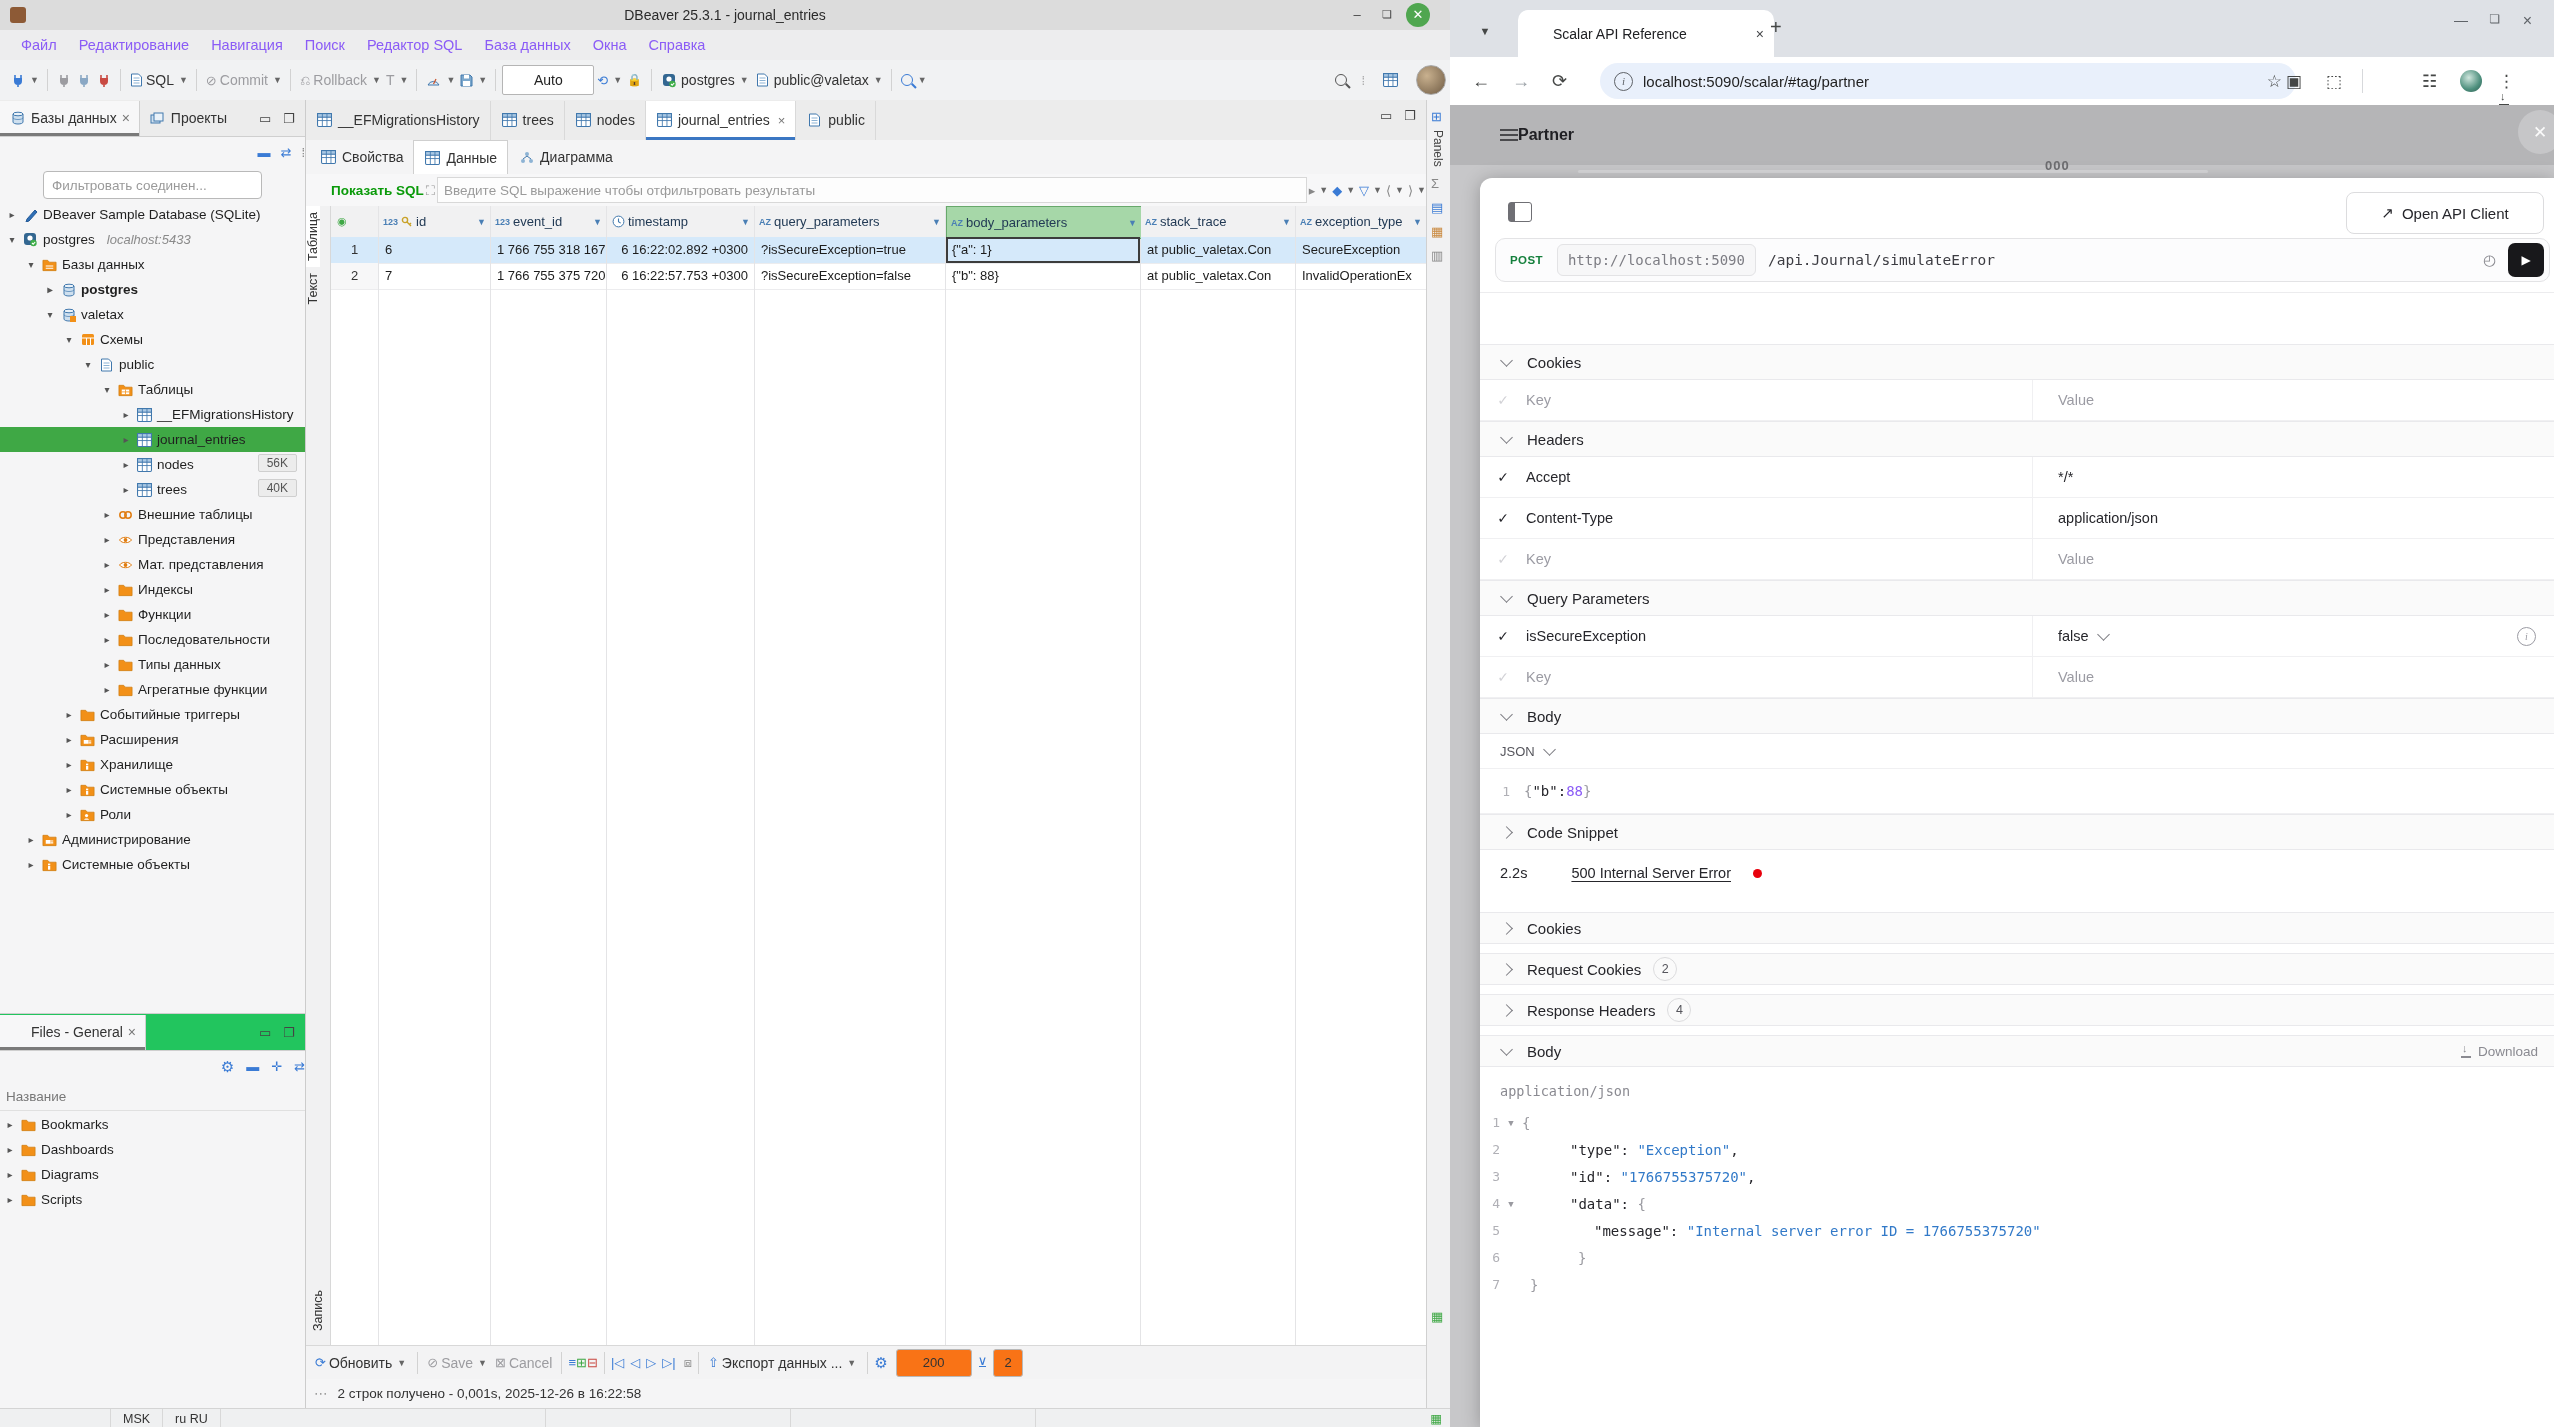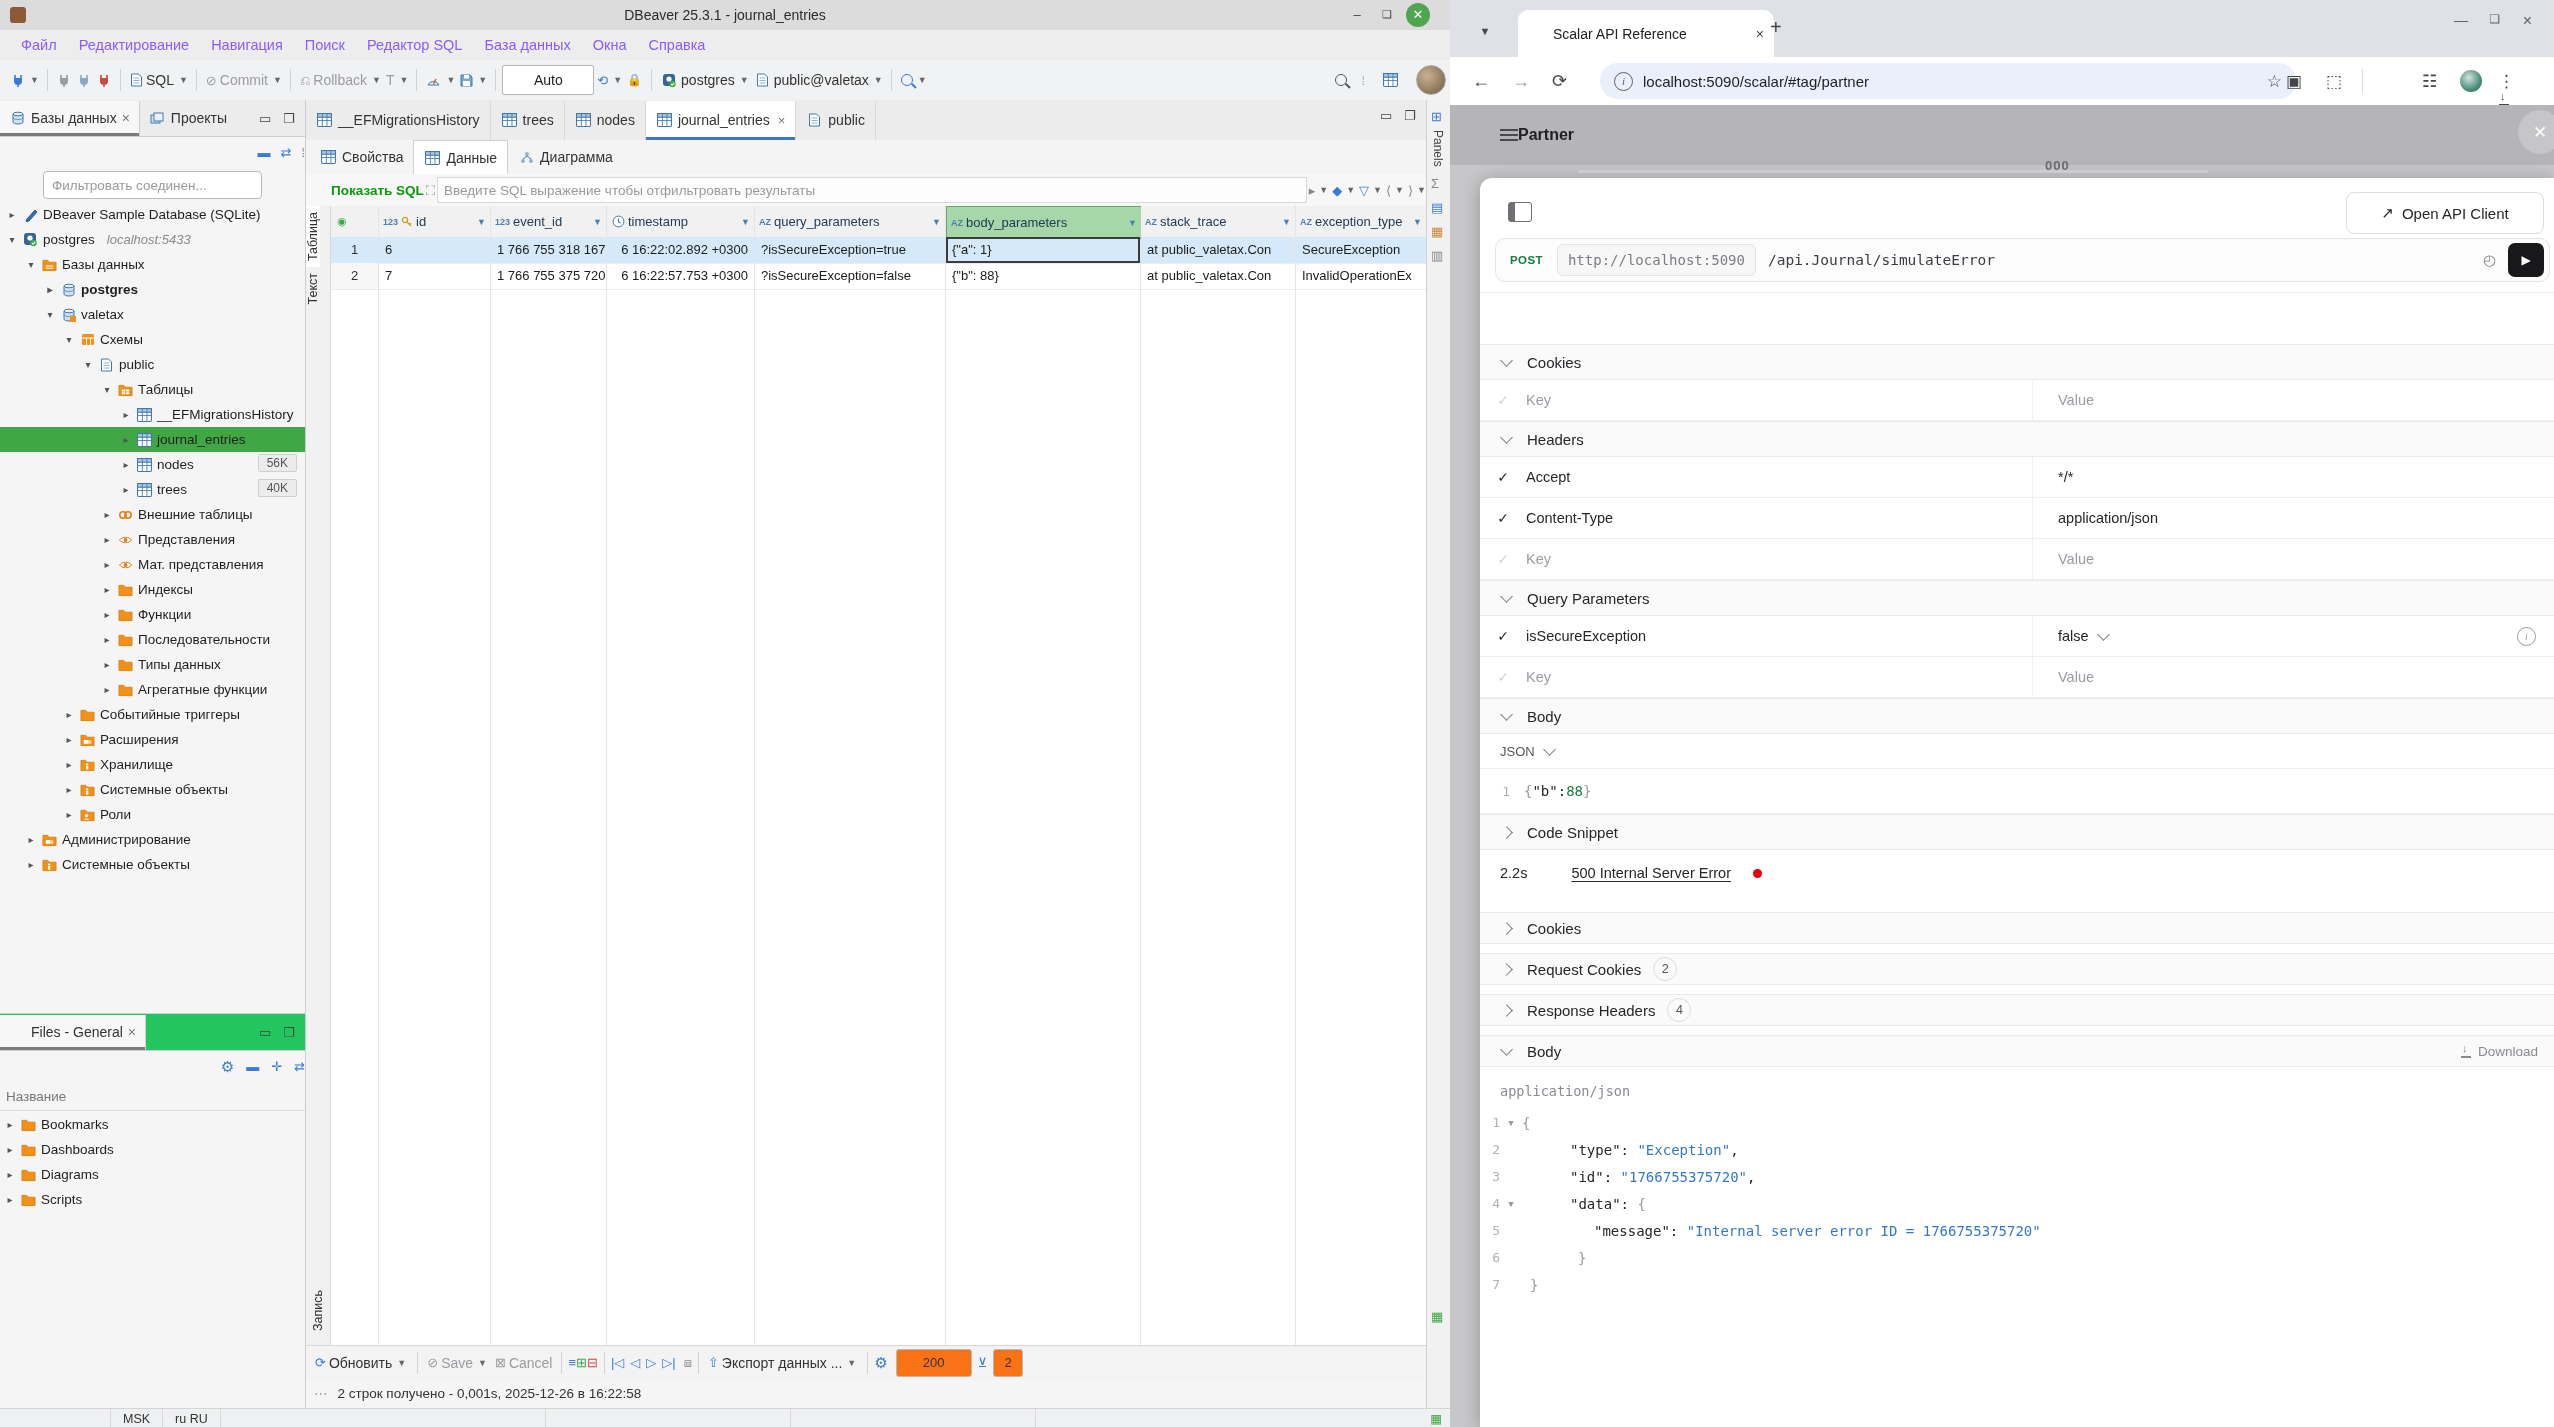--- a/index.html
+++ b/index.html
@@ -144,21 +144,21 @@
   .kvrow .chk.off{color:#d2d2d6;}
   .kvrow .key{width:506px;font-size:14.5px;color:#26262b;}
   .kvrow .vdiv{position:absolute;left:552px;top:0;bottom:0;width:1px;background:#f0f0f2;}
   .kvrow .val{margin-left:26px;font-size:14.5px;color:#26262b;display:flex;align-items:center;gap:8px;}
   .kvrow .ph{color:#9b9ba3;}
   .ibtn{position:absolute;right:18px;width:17px;height:17px;border-radius:50%;border:1.3px solid #9b9ba3;color:#9b9ba3;
      font-size:10px;display:flex;align-items:center;justify-content:center;font-family:"Liberation Serif",serif;font-style:italic;}
   .jsonsel{height:34px;display:flex;align-items:center;font-size:13px;color:#55555c;border-bottom:1px solid #f0f0f2;}
   .coderow{height:44px;display:flex;align-items:center;font-family:"DejaVu Sans Mono",monospace;font-size:14px;border-bottom:1px solid #f0f0f2;}
   .lnum{width:30px;text-align:right;color:#b0b0b6;margin-right:14px;font-size:13px;}
-  .seg-k{color:#26262b;} .seg-p{color:#26262b;} .seg-gb{color:#9a9aa0;} .seg-o{color:#15803d;} .seg-v{color:#3179c8;}
+  .seg-k{color:#26262b;} .seg-p{color:#26262b;} .seg-gb{color:#9a9aa0;} .seg-o{color:#8b5cf6;} .seg-v{color:#3179c8;}
   #resp-meta{height:46px;display:flex;align-items:center;font-size:14.5px;color:#26262b;gap:12px;}
   #resp-meta .lnk{margin-left:32px;text-decoration:underline;text-underline-offset:3px;}
   #resp-meta .dot{width:9px;height:9px;border-radius:50%;background:#e8000c;margin-left:10px;}
   .rsec{height:30px;background:#fafafa;border-top:1px solid #e9e9ec;border-bottom:1px solid #e9e9ec;
      display:flex;align-items:center;font-size:15px;font-weight:500;color:#26262b;margin-bottom:9px;position:relative;}
   .rsec .bdg{margin-left:12px;width:22px;height:22px;border-radius:50%;border:1px solid #dcdcde;color:#55555c;
      font-size:12.5px;font-weight:normal;display:flex;align-items:center;justify-content:center;}
   .rsec .dl{position:absolute;right:16px;font-size:13.5px;color:#8a8a91;font-weight:normal;display:flex;gap:6px;align-items:center;}
   #ctype{font-family:"DejaVu Sans Mono",monospace;font-size:13.5px;color:#8a8a91;margin:16px 0 10px 20px;}
   .jline{height:27px;display:flex;align-items:center;font-family:"DejaVu Sans Mono",monospace;font-size:14px;}

